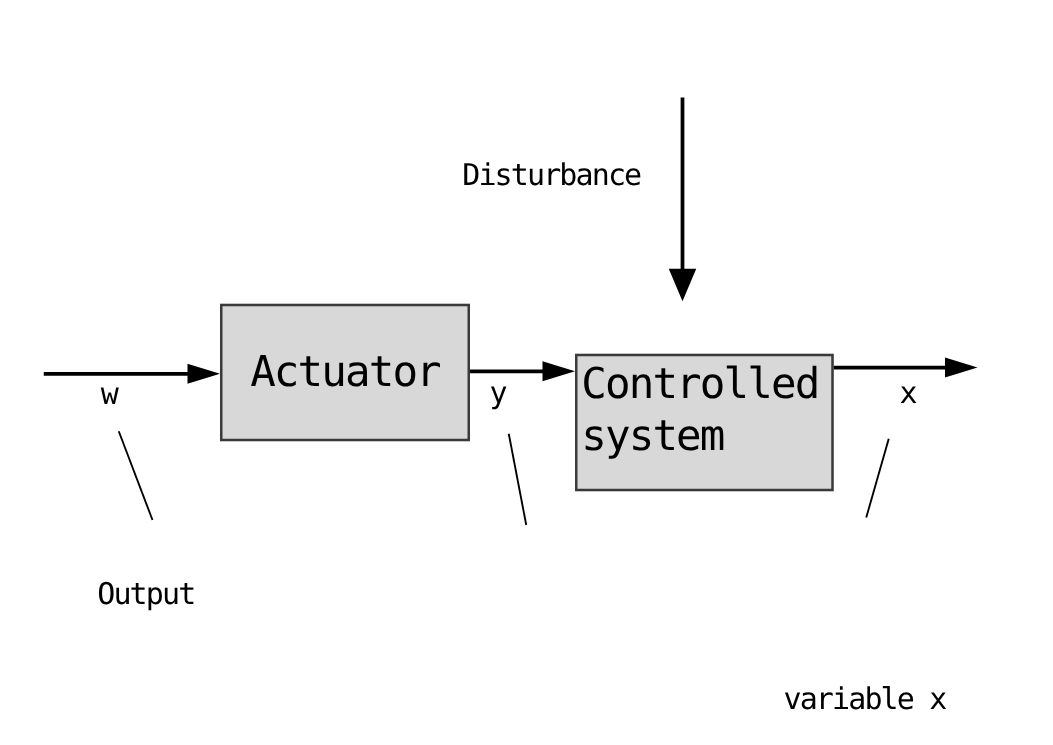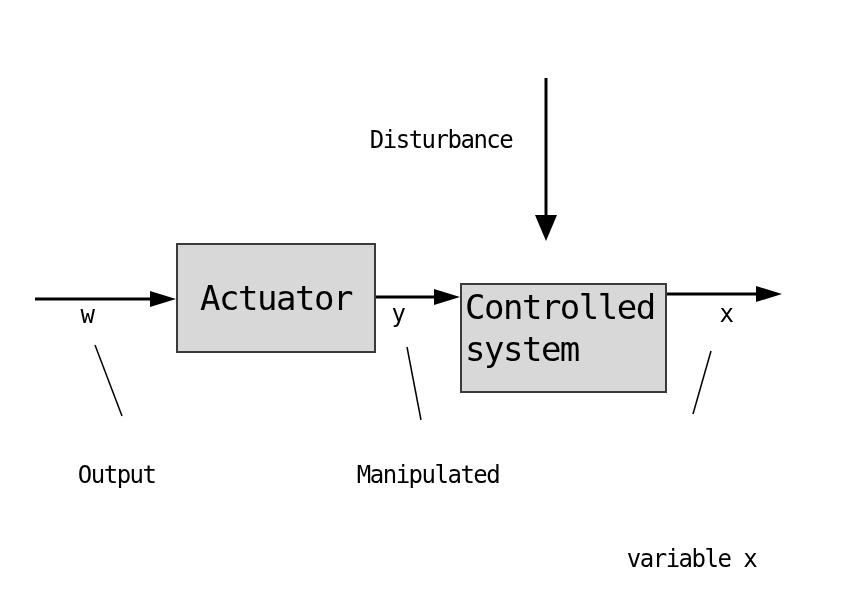--- a/index.html
+++ b/index.html
@@ -88,20 +88,20 @@
   </div>
 
   <div class="txt sym" style="left:67px; top:294px;">w</div>
   <div class="txt sym" style="left:378px; top:293px;">y</div>
   <div class="txt sym" style="left:706px; top:293px;">x</div>
 
   <div class="txt" style="left:26px; top:412px;">
     <span>Output</span><br>
   </div>
   <div class="txt" style="left:305px; top:412px;">
-    <span>Manipulated</span><br>
+    <br>
   </div>
   <div class="txt" style="left:575px; top:412px;">
     <br>
     <span>variable x</span>
   </div>
 
 </div>
 
 </body></html>

